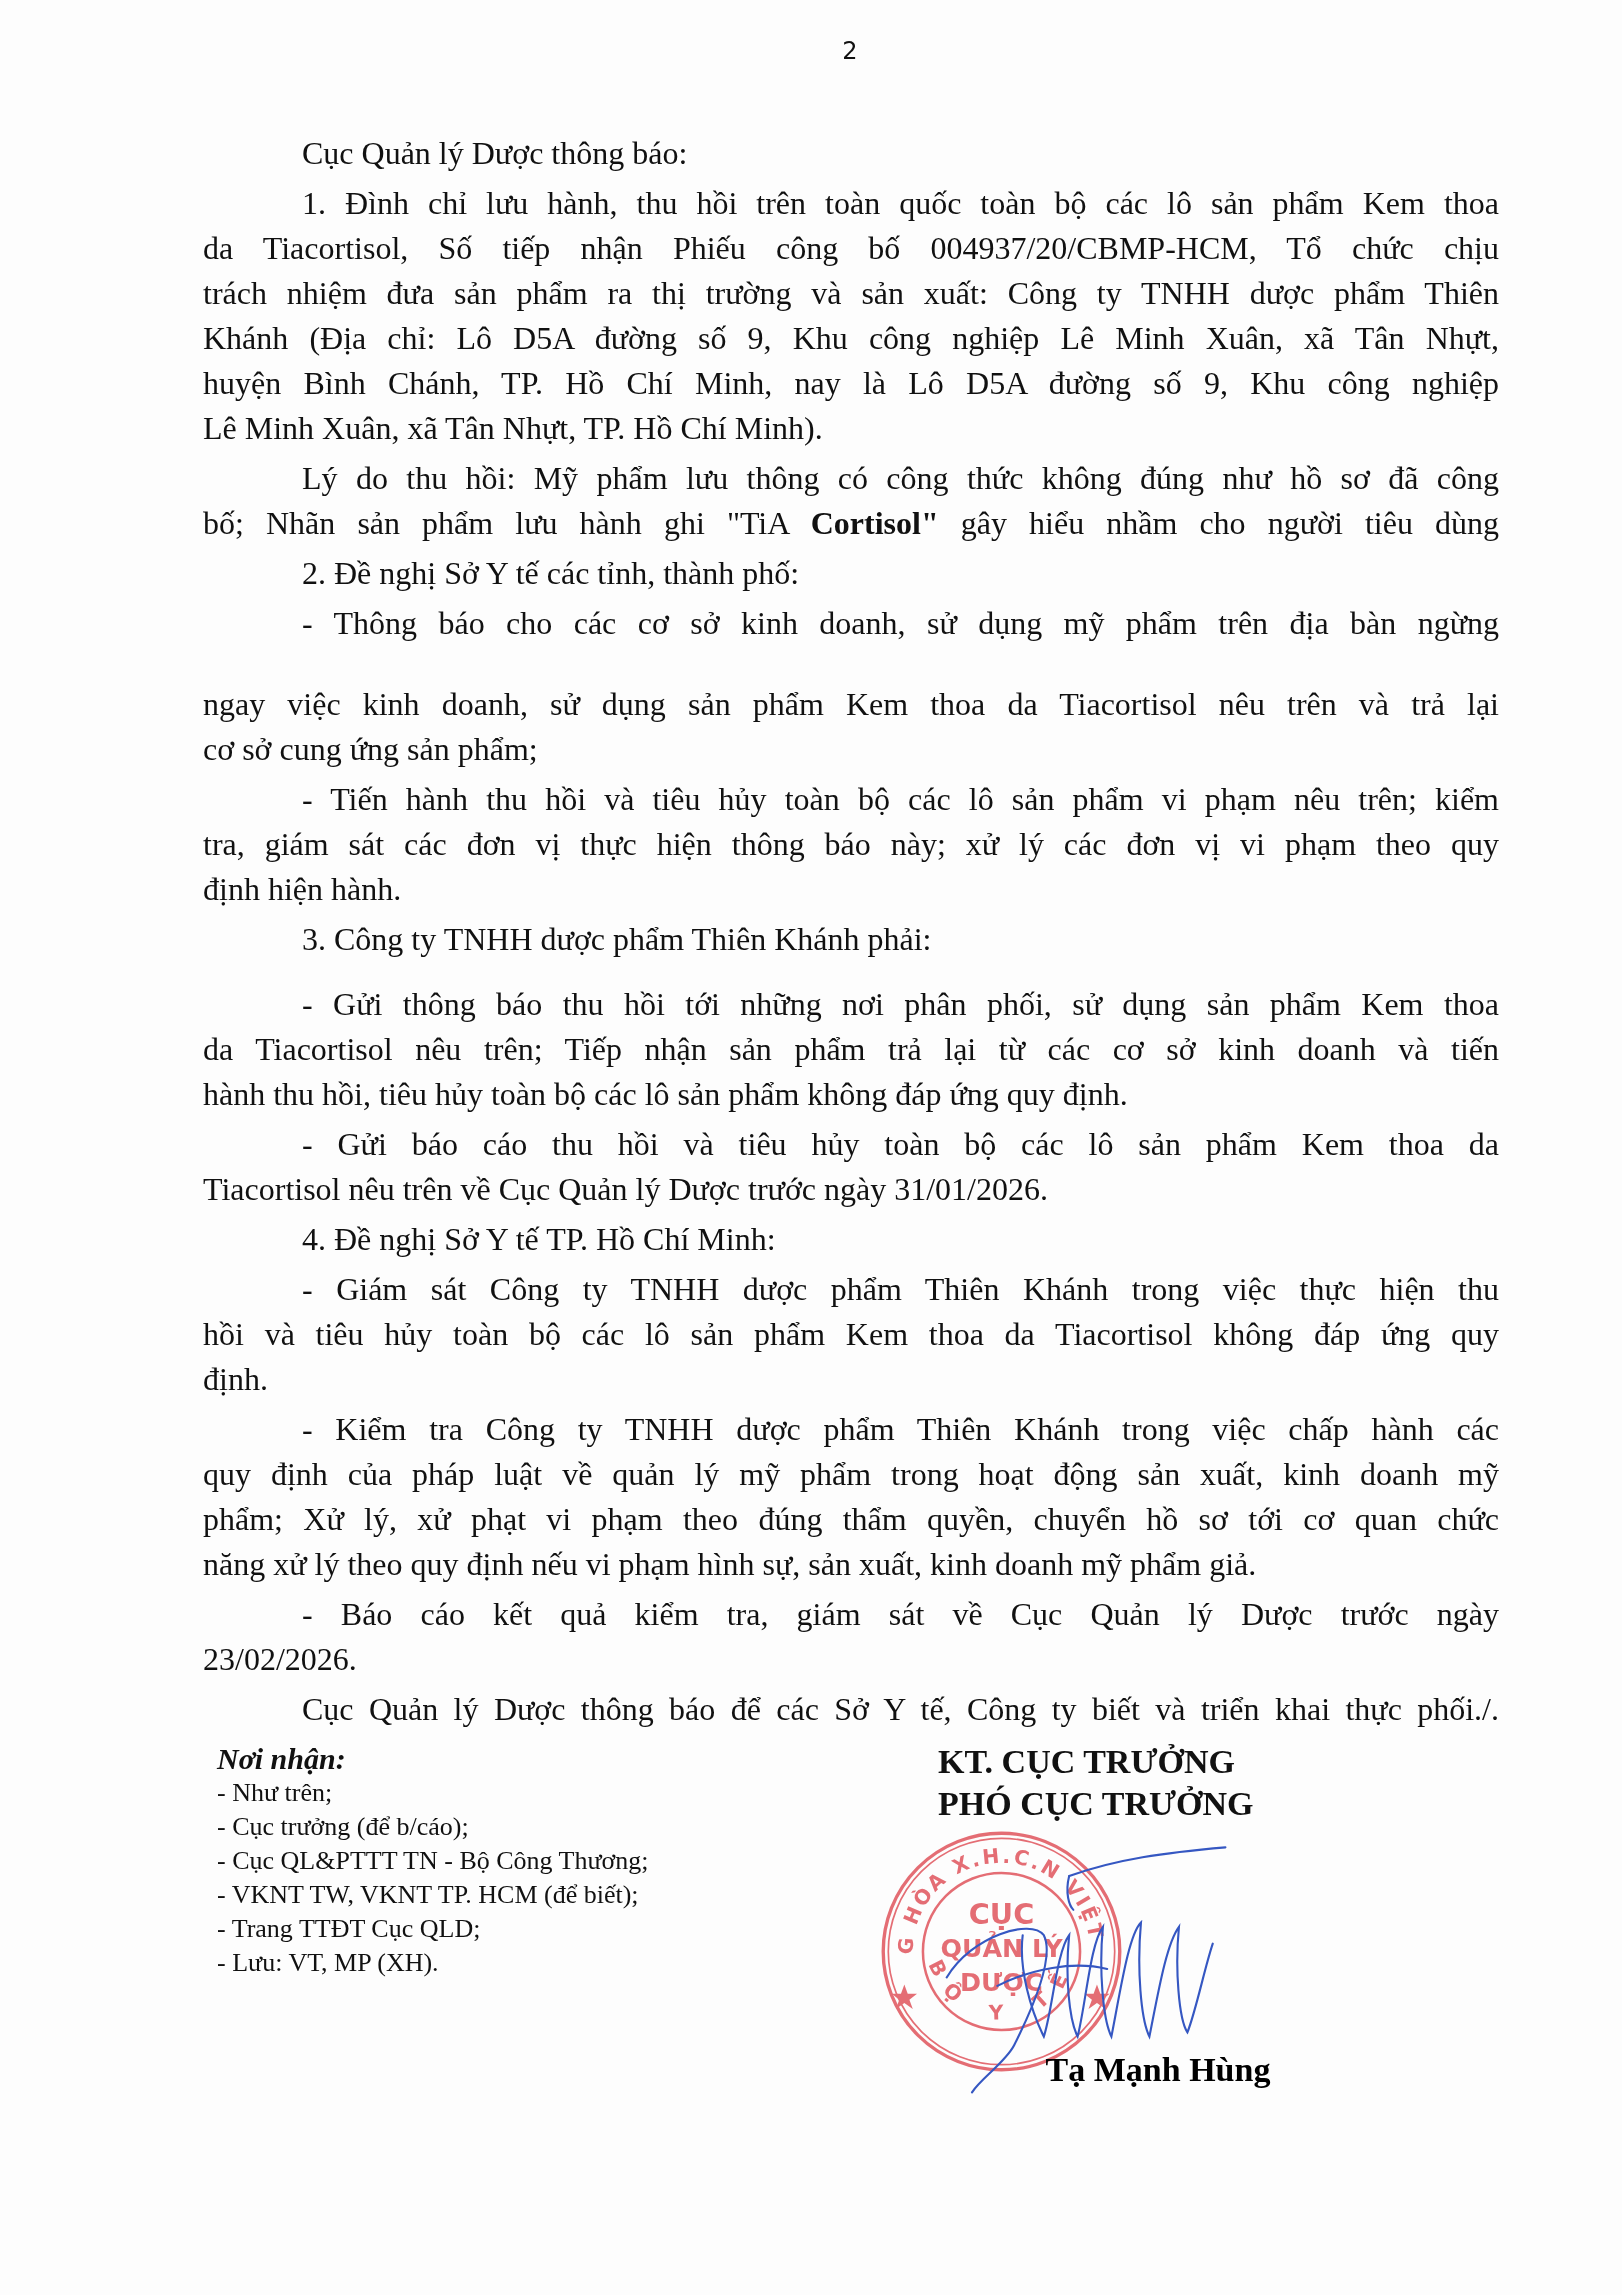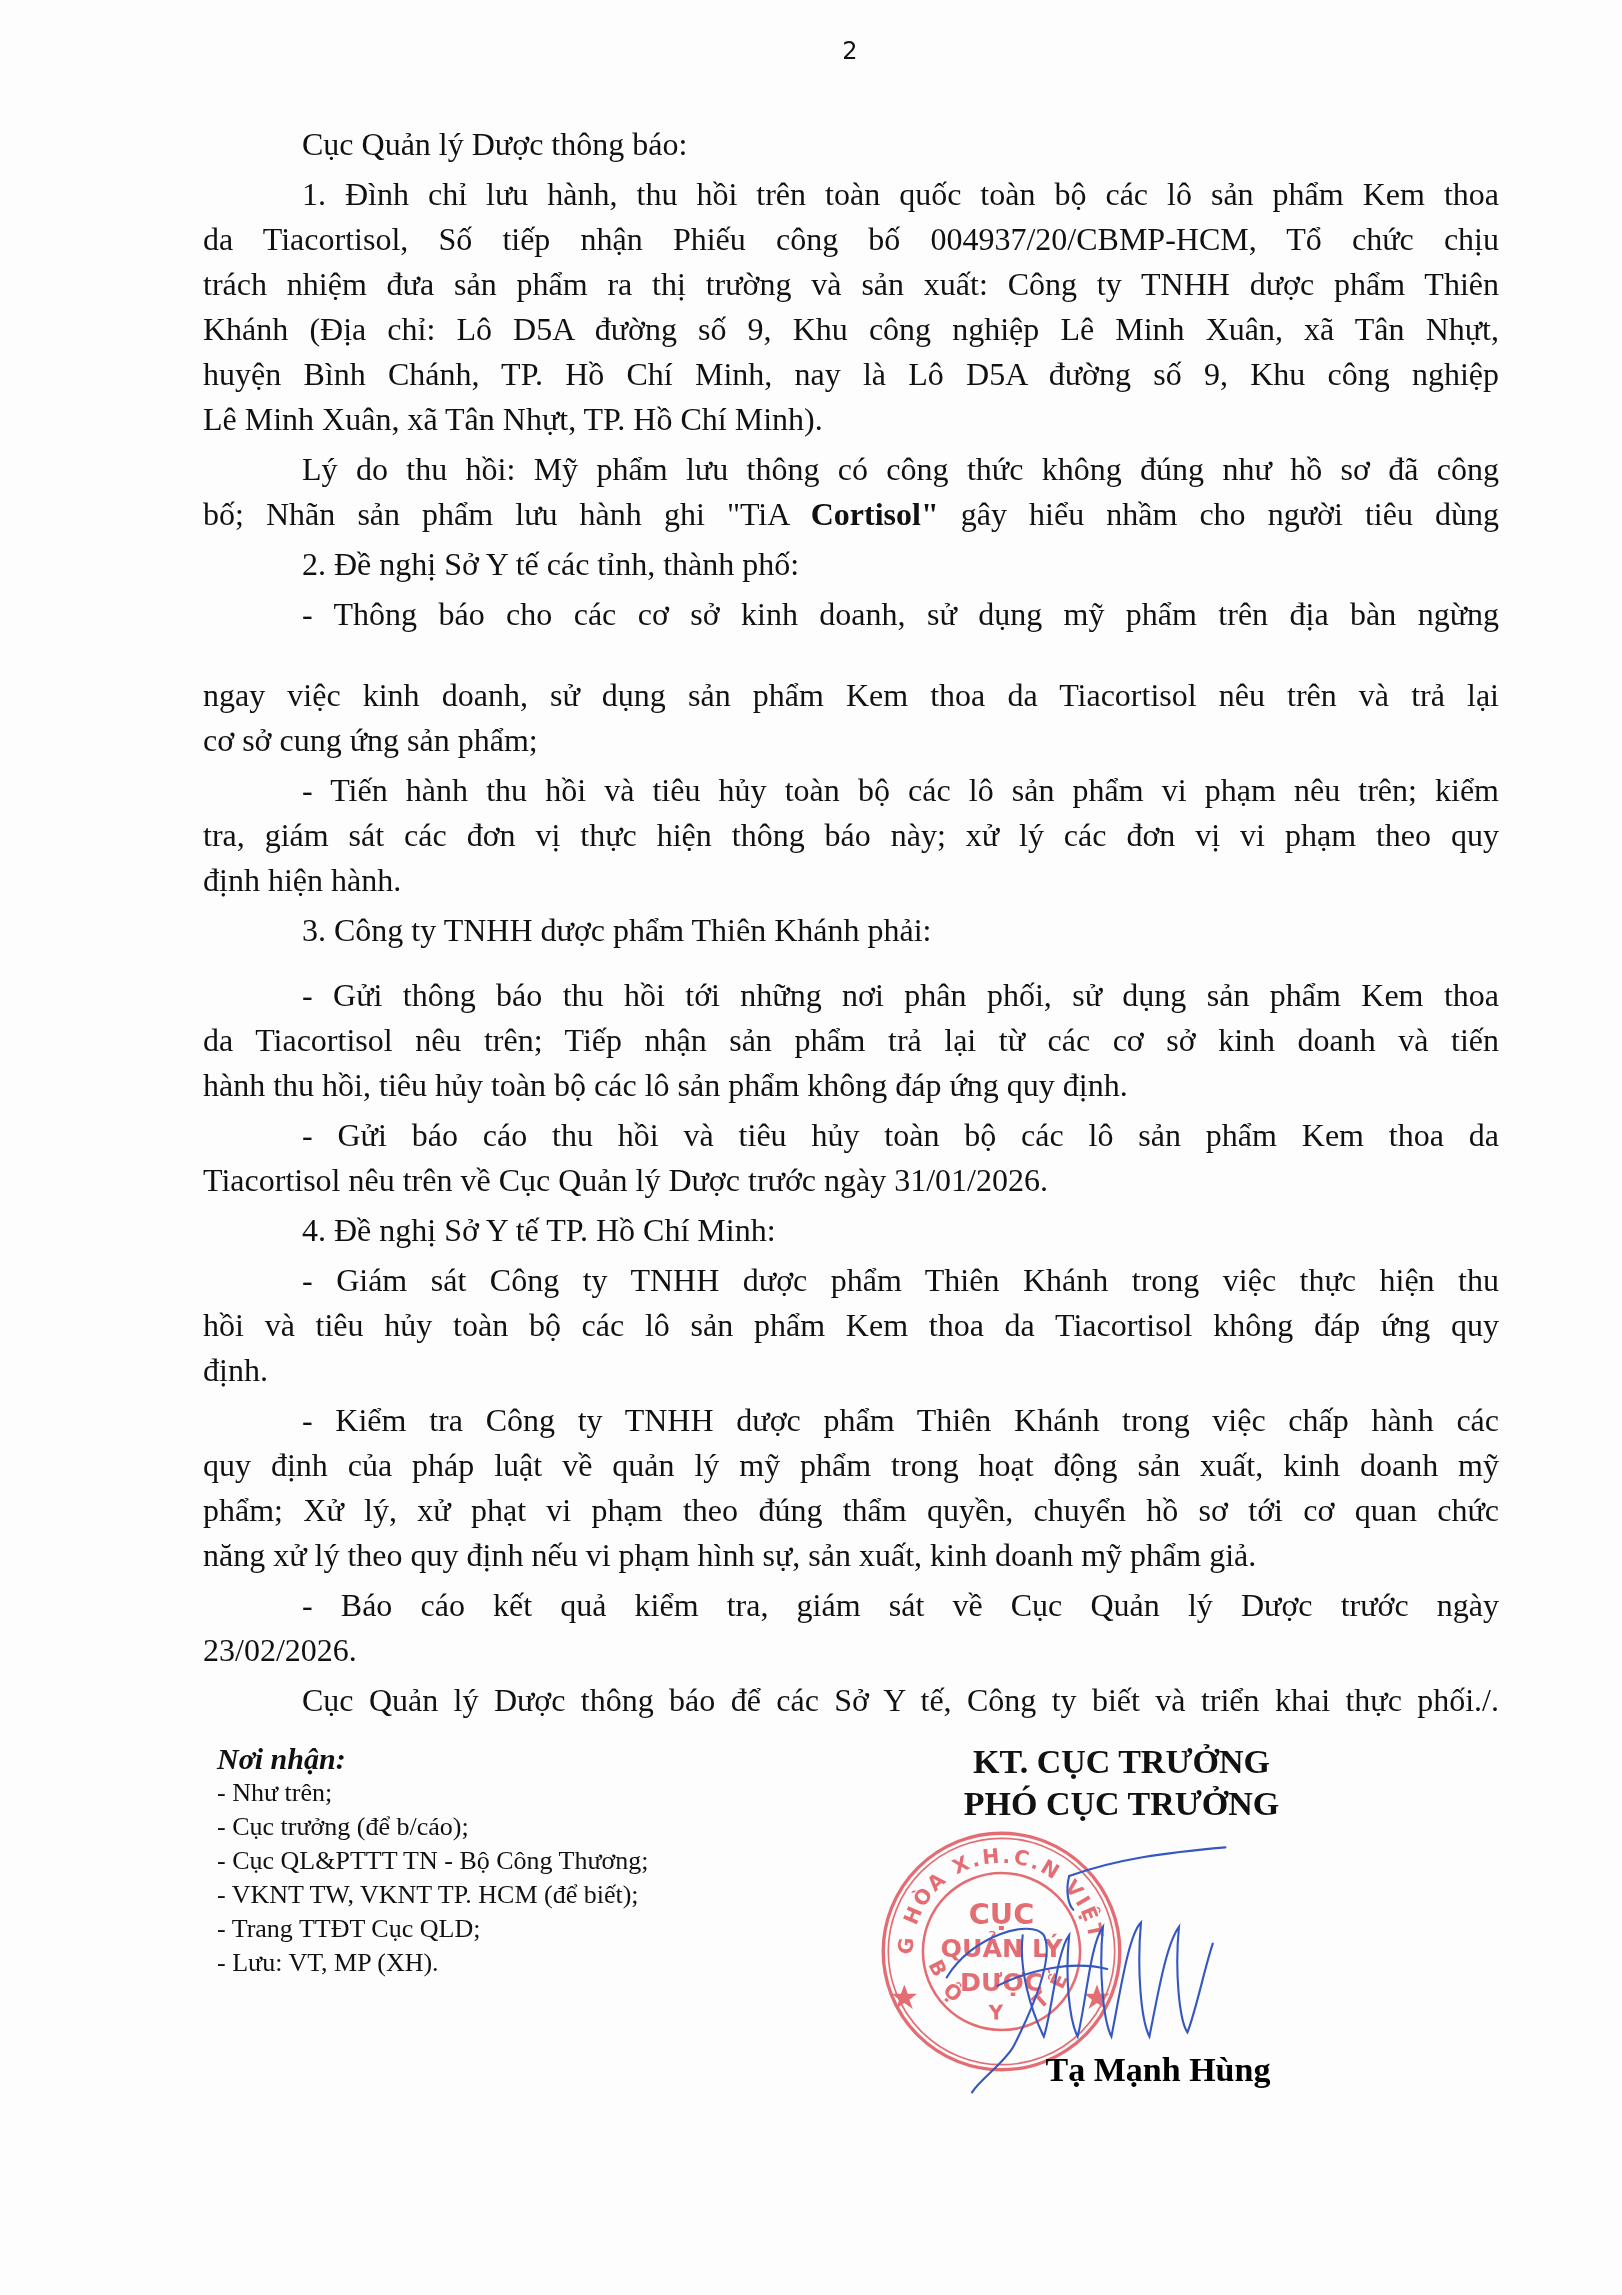--- a/index.html
+++ b/index.html
@@ -3,31 +3,31 @@
 <meta charset="utf-8">
 <style>
   html, body { margin:0; padding:0; background:#fdfdfd; }
   body { width:1623px; height:2295px; position:relative; overflow:hidden; color:#111; }
   .page { position:absolute; left:0; top:0; width:1623px; height:2295px; background:#fdfdfd; }
   .page-number { position:absolute; left:833px; top:37px; width:34px; text-align:center;
     font-family:"DejaVu Sans", sans-serif; font-size:24px; color:#111; }
   .body { position:absolute; left:203px; top:118px; width:1296px;
     font-family:"Liberation Serif", serif; font-size:32px; color:#111; }
   .para { margin-top:5px; }
-  .para:first-child { margin-top:4px; }
+  .para:first-child { margin-top:13px; }
   .line { height:45px; line-height:45px; white-space:nowrap; text-align:justify; text-align-last:justify; overflow:visible; }
   .line.last { text-align:left; text-align-last:left; }
   .line.indent { padding-left:99px; }
   b { font-weight:bold; }
 
   .recipients { position:absolute; left:217px; top:1741px; font-family:"Liberation Serif", serif; color:#111; }
   .recipients .title { font-size:30px; font-weight:bold; font-style:italic; line-height:35px; height:35px; }
   .recipients .item { font-size:26px; line-height:34px; height:34px; white-space:nowrap; }
 
-  .signature { position:absolute; left:902px; top:1741px; width:439px; text-align:center;
+  .signature { position:absolute; left:938px; top:1741px; width:439px; 
     font-family:"Liberation Serif", serif; color:#111; font-weight:bold; }
   .signature .role { font-size:34px; line-height:42px; height:42px; white-space:nowrap; }
   .signer { position:absolute; left:989px; top:2049px; width:338px; text-align:center;
     font-family:"Liberation Serif", serif; font-weight:bold; font-size:34px; line-height:42px; color:#000000; }
   .stamp { position:absolute; left:879px; top:1829px; width:245px; height:245px; opacity:0.85; }
   .sig { position:absolute; left:896px; top:1842px; width:397px; height:254px; }
 </style>
 </head>
 <body>
 

